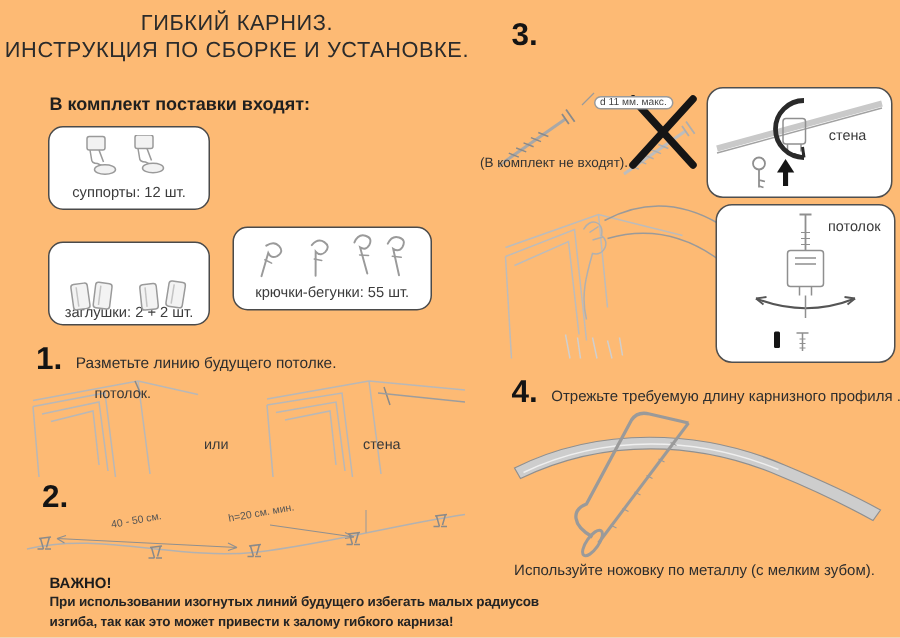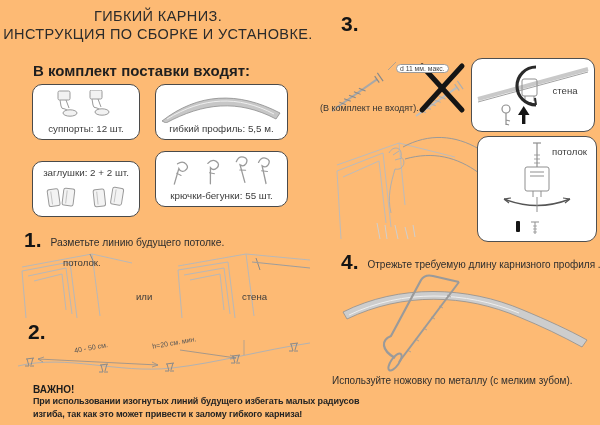--- a/index.html
+++ b/index.html
@@ -5,23 +5,23 @@
   html,body{margin:0;padding:0;background:#e8e8e8;}
   .page{position:relative;width:600px;height:425px;background:#fdba74;
         font-family:"Liberation Sans",sans-serif;color:#2e2e2e;overflow:hidden;padding-left:11px;}
   .abs{position:absolute;}
 
   
   .title{left:0;top:7px;width:316px;text-align:center;font-size:14.5px;
          letter-spacing:.4px;color:#2b2b2b;line-height:1.25;}
 
   
-  .kit-heading{left:33px;top:62px;font-size:15px;font-weight:bold;color:#1f1f1f;}
+  .kit-heading{left:33px;top:62px;font-size:12px;font-weight:bold;color:#1f1f1f;}
   .kit-box{position:absolute;border:1.5px solid #4a4a4a;border-radius:10px;background:#fff;}
-  .kit-label{position:absolute;left:0;width:100%;text-align:center;font-size:9.8px;color:#3c3c3c;}
+  .kit-label{position:absolute;left:0;width:100%;text-align:center;font-size:9.8px;color:#3c3c3c;margin-top:36px;}
   .kl-bottom{bottom:5px;}
   .kl-top{top:5px;}
 
   
   .step-row{position:absolute;display:flex;align-items:flex-start;gap:9px;}
   .step-num{font-size:21px;font-weight:bold;line-height:1;color:#141414;}
   .step-text{font-size:10.3px;margin-top:8px;color:#2e2e2e;white-space:nowrap;}
 
   .art-label{position:absolute;font-size:9.6px;color:#3a3a3a;text-align:center;}
   .dim-label{position:absolute;font-size:7px;color:#555;transform:rotate(-10deg);white-space:nowrap;}
@@ -29,21 +29,21 @@
                border-radius:6px;padding:0 3px;white-space:nowrap;background:#fff;}
   .not-included{position:absolute;font-size:9px;color:#333;white-space:nowrap;}
 
   .detail-box{position:absolute;border:1.5px solid #4f4f4f;border-radius:11px;background:#fff;}
 
   .important{left:33px;top:384px;width:310px;}
   .important-heading{font-size:10px;font-weight:bold;color:#1c1c1c;}
   .important-line{font-size:9px;font-weight:bold;color:#242424;line-height:1.4;
                   letter-spacing:-.1px;white-space:nowrap;}
 
-  .caption{left:332px;top:375px;width:262px;text-align:left;font-size:10px;color:#2e2e2e;}
+  .caption{left:332px;top:375px;width:262px;text-align:center;font-size:10px;color:#2e2e2e;}
 
   svg{display:block;}
 </style>
 </head>
 <body>
 
 <div class="page">
 
   <div class="abs title">
     <div>ГИБКИЙ КАРНИЗ.</div>
@@ -65,27 +65,20 @@
           <rect x="0" y="0" width="12" height="9" rx="1.5" fill="#f2f2f2"></rect>
           <path d="M2,9 l1,6 q0,3 4,3 l6,3"></path>
           <path d="M8,9 l3,8"></path>
           <ellipse cx="12" cy="22" rx="7" ry="3.2" fill="#f2f2f2"></ellipse>
         </g>
       </g>
     </svg>
     <div class="kit-label kl-bottom">суппорты: 12 шт.</div>
   </div>
 
-  <div class="kit-box" style="left:155px;top:84px;width:131px;height:54px;">
-    <svg class="abs" style="left:2px;top:4px;" width="126" height="34" viewBox="0 0 126 34">
-      <path d="M4,32 C40,4 80,2 122,24 L118,30 C80,10 45,14 8,34 Z" fill="#c7c7c7" stroke="#8d8d8d" stroke-width="0.8"></path>
-      <path d="M9,30 C45,8 80,6 116,25" fill="none" stroke="#efefef" stroke-width="1"></path>
-    </svg>
-    <div class="kit-label kl-bottom">гибкий профиль: 5,5 м.</div>
-  </div>
 
   <div class="kit-box" style="left:32px;top:161px;width:106px;height:54px;">
     <div class="kit-label kl-top">заглушки: 2 + 2 шт.</div>
     <svg class="abs" style="left:8px;bottom:4px;" width="90" height="26" viewBox="0 0 90 26">
       <g stroke="#9a9a9a" fill="#f3f3f3" stroke-width="1">
         <g transform="translate(6,4) rotate(-8)">
             <rect width="11" height="17" rx="2"></rect>
             <line x1="3.5" y1="2" x2="3.5" y2="15" stroke="#c4c4c4"></line>
           </g>
         <g transform="translate(23,2) rotate(7)">

